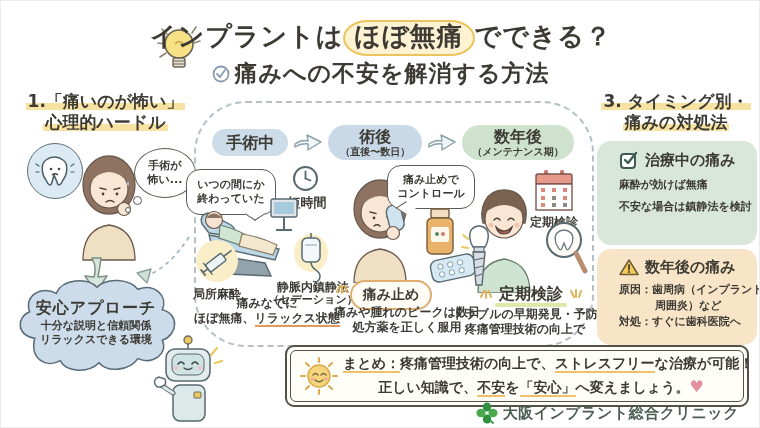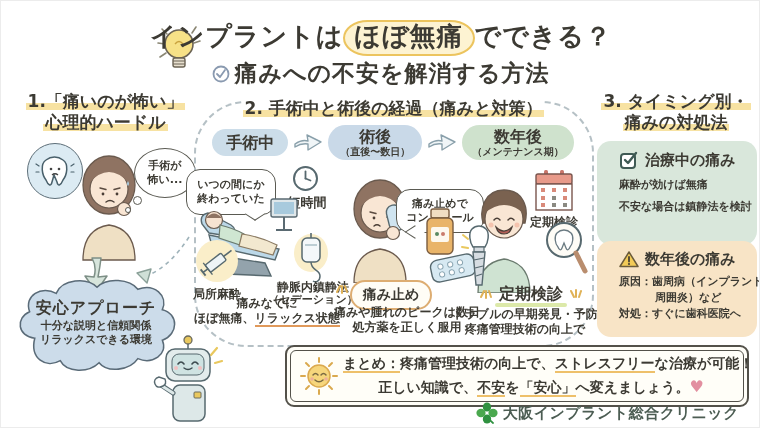--- a/index.html
+++ b/index.html
@@ -159,23 +159,20 @@
     <circle cx="27" cy="33" r="2" fill="#f2c0c0"></circle>
       <circle cx="51" cy="33" r="2" fill="#f2c0c0"></circle>
     <rect x="24" y="50" width="32" height="36" rx="7" fill="#dde8e8" stroke="#57696f" stroke-width="1.5"></rect>
     <rect x="45" y="57" width="7" height="6" rx="1" fill="#e9c85e" stroke="#6b6b5e" stroke-width="1"></rect>
     <path d="M24,58 L12,50" stroke="#57696f" stroke-width="5" stroke-linecap="round"></path>
     <path d="M24,58 L13,51" stroke="#dde8e8" stroke-width="3" stroke-linecap="round"></path>
     <path d="M10,42 q-6,2 -4,7 q2,5 8,2 q4,-2 2,-7 Z" fill="#fff" stroke="#57696f" stroke-width="1.4"></path>
   </svg>
 
   <div class="abs s2frame" style="left:193px;top:100px;width:396px;height:242px;"></div>
-  <div class="abs ctr s2head" style="left:205px;top:96px;width:375px;">
-    <span class="hl">2. 手術中と術後の経過（痛みと対策）</span>
-  </div>
 
   <div class="abs pills" style="left:203px;top:124px;width:378px;">
     <div class="pill p1">
       <div class="pl">手術中</div>
     </div>
     <svg width="30" height="22" viewBox="0 0 30 22">
       <path d="M2,13 Q9,8 15,10 L14,4 L28,11 L15,19 L15,13 Q8,12 2,16 Z" fill="#f0f5f7" stroke="#8aa0ab" stroke-width="1.4" stroke-linejoin="round"></path>
     </svg>
     <div class="pill p2">
       <div class="pl">術後</div>
@@ -250,21 +247,21 @@
     <path d="M27,39 l6,1.5" stroke="#5a4a40" stroke-width="1.4" stroke-linecap="round"></path>
     <circle cx="31" cy="45" r="1.4" fill="#4a3e36"></circle>
     <path d="M44,44 q3,-2 6,0" fill="none" stroke="#4a3e36" stroke-width="1.4" stroke-linecap="round"></path>
     <path d="M31,53 q3,-2.5 6,0" fill="none" stroke="#4a3e36" stroke-width="1.4" stroke-linecap="round"></path>
     <g transform="rotate(-14 52 46)">
         <rect x="45" y="32" width="15" height="26" rx="7" fill="#cfe4f0" stroke="#57696f" stroke-width="1.4"></rect>
       </g>
     <circle cx="50" cy="60" r="6.5" fill="#f9e6d4" stroke="#6a5a4e" stroke-width="1.2"></circle>
     <path d="M11,110 Q11,80 37,76 Q63,80 63,110 Z" fill="#efe0c4" stroke="#6b5a4d" stroke-width="1.3"></path>
   </svg>
-  <div class="bubble" style="left:395px;top:164px;width:86px;height:42px;margin-top:24px;">
+  <div class="bubble" style="left:386px;top:164px;width:86px;height:42px;">
     <span>痛み止めで</span>
     <span>コントロール</span>
     <span class="tail" style="left:12px;bottom:-6px;transform:rotate(45deg) skew(-12deg,-12deg) scaleX(-1);"></span>
   </div>
   <svg class="abs" style="left:421px;top:206px;" width="36" height="50" viewBox="0 0 36 50">
     <rect x="9" y="2" width="18" height="9" rx="2" fill="#f0ddc2" stroke="#7a5c3f" stroke-width="1.4"></rect>
     <rect x="5" y="11" width="26" height="36" rx="5" fill="#e9b469" stroke="#7a5c3f" stroke-width="1.4"></rect>
     <rect x="9" y="20" width="18" height="15" rx="2" fill="#fdf8ee"></rect>
     <circle cx="15" cy="27" r="2" fill="#5a8a62"></circle>
       <circle cx="21" cy="27" r="2" fill="#c97b6b"></circle>
@@ -372,21 +369,21 @@
         <path d="M6,10 L9,13 L17,3" fill="none" stroke="#3f5a54" stroke-width="2.4" stroke-linecap="round" stroke-linejoin="round"></path>
       </svg>
       <span>治療中の痛み</span>
     </div>
     <div class="card-b">
       <div>麻酔が効けば無痛</div>
       <div style="margin-top:6px;">不安な場合は鎮静法を検討</div>
     </div>
   </div>
 
-  <div class="abs card c-peach" style="left:596px;top:240px;width:160px;height:96px;">
+  <div class="abs card c-peach" style="left:596px;top:248px;width:160px;height:96px;">
     <div class="card-t">
       <svg width="20" height="19" viewBox="0 0 20 19">
         <path d="M10,2 L19,16.5 L1,16.5 Z" fill="#f3cb57" stroke="#6b5b3a" stroke-width="1.5" stroke-linejoin="round"></path>
         <line x1="10" y1="7" x2="10" y2="11.5" stroke="#4a4232" stroke-width="1.8" stroke-linecap="round"></line>
         <circle cx="10" cy="14" r="1.1" fill="#4a4232"></circle>
       </svg>
       <span>数年後の痛み</span>
     </div>
     <div class="card-b" style="margin-top:5px;">
       <div>原因：歯周病（インプラント</div>

